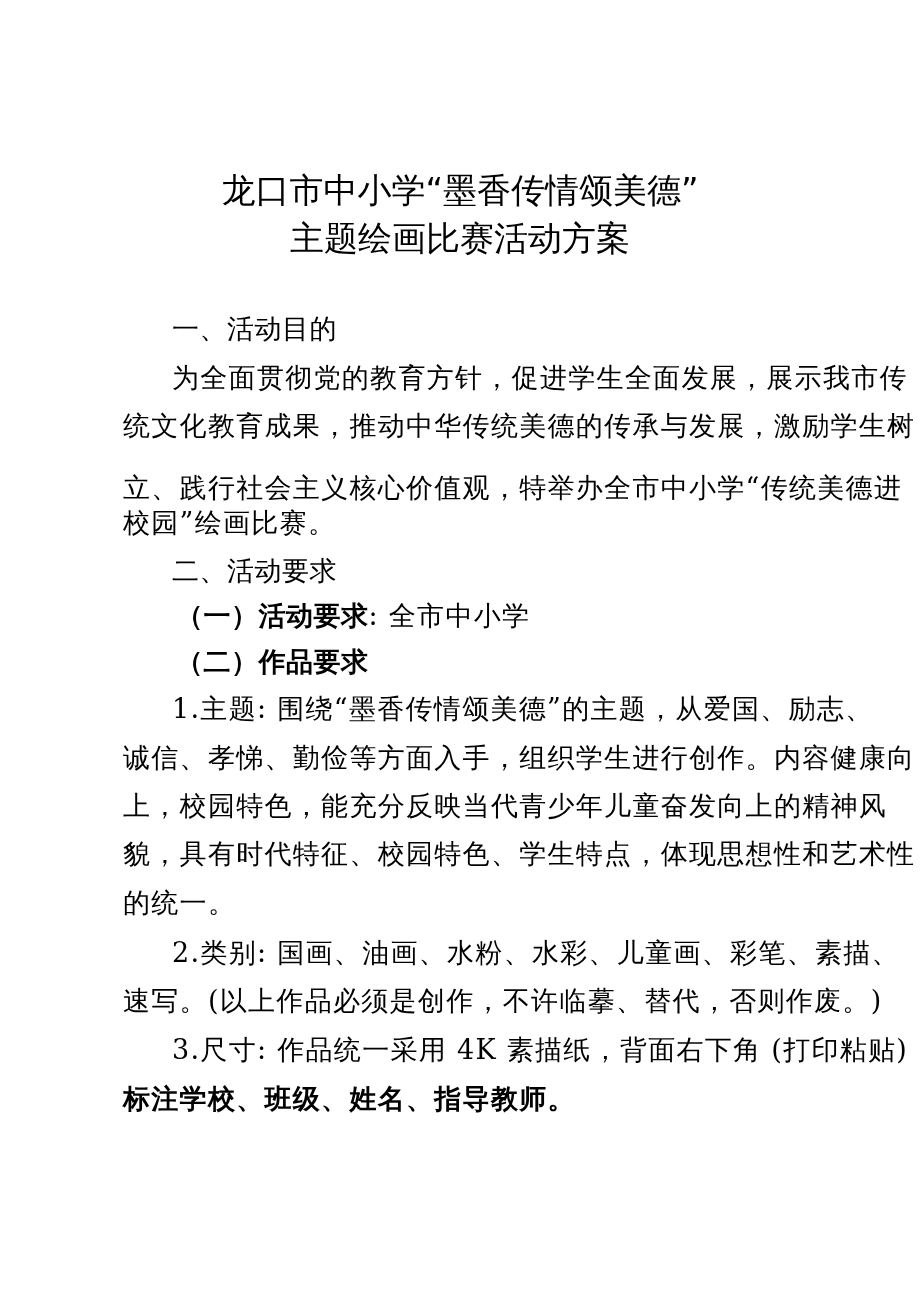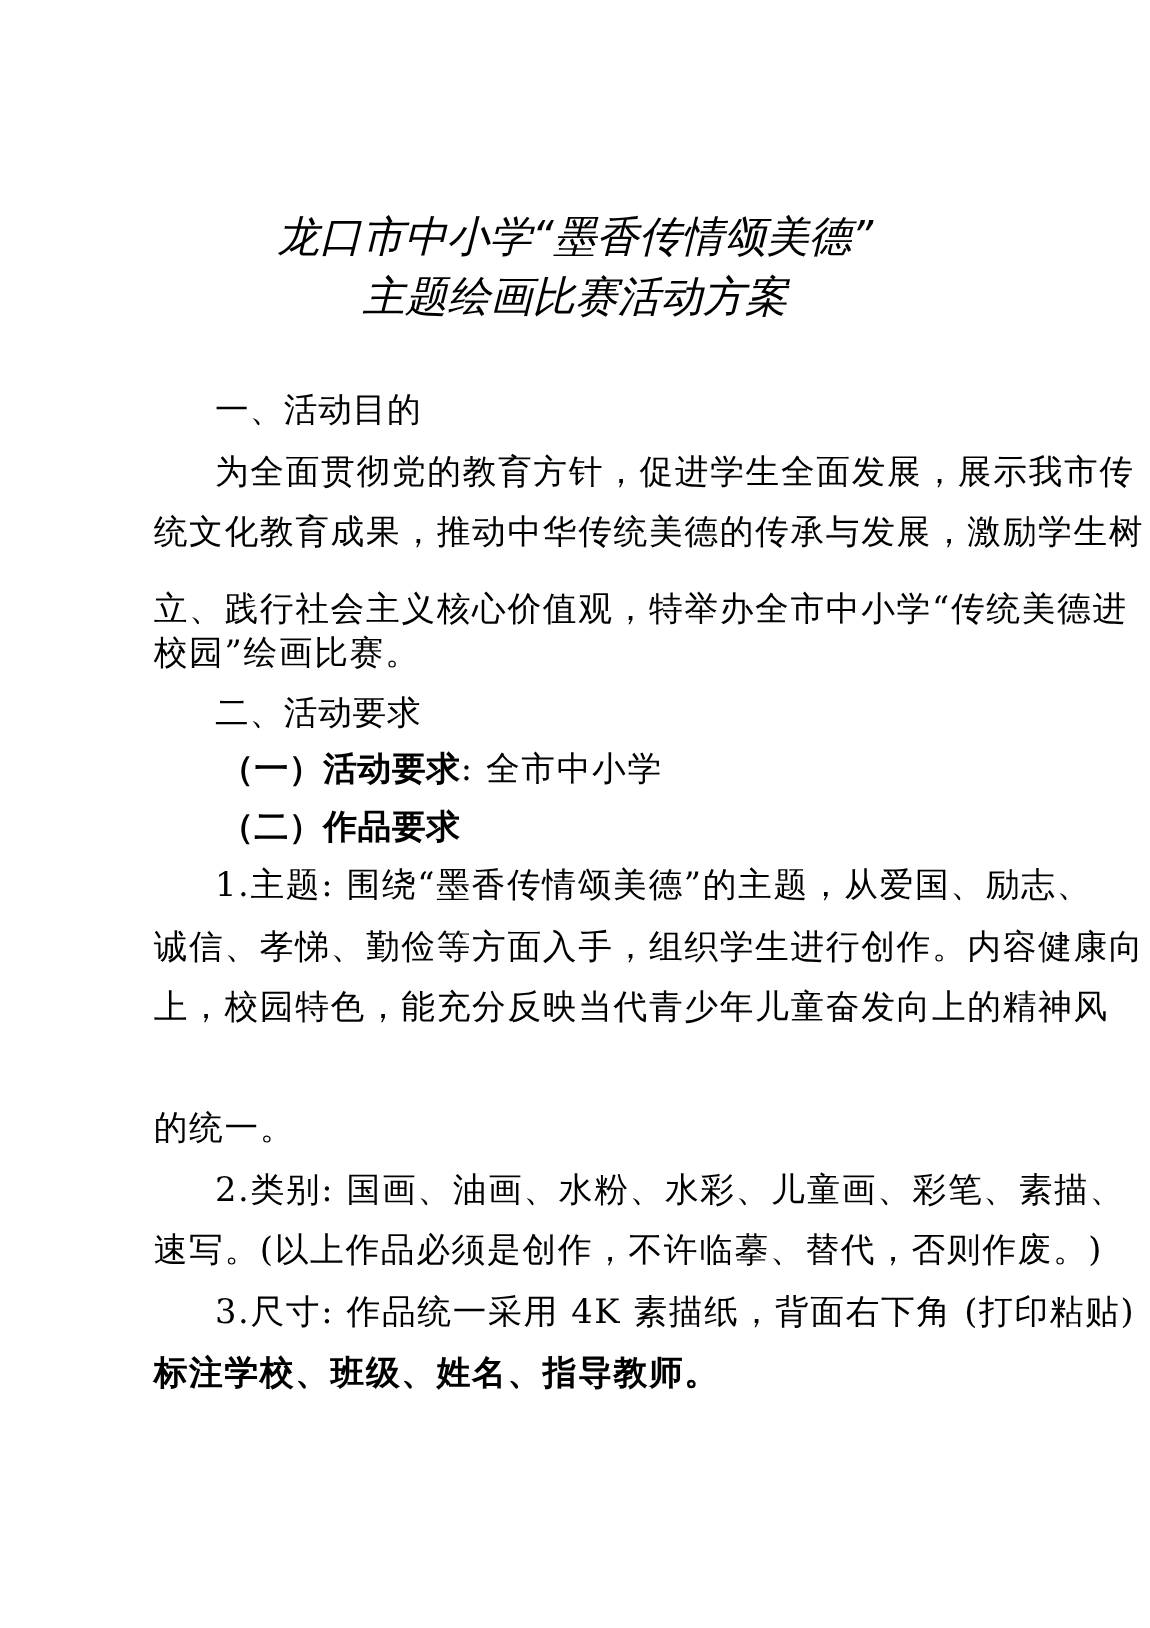--- a/index.html
+++ b/index.html
@@ -23,21 +23,20 @@
     .title-line {
       position: absolute;
       left: 0;
       width: 920px;
       text-align: center;
       font-family: "DejaVu Sans", "Liberation Sans", sans-serif;
       font-size: 34px;
       line-height: 44px;
       letter-spacing: 0px;
       white-space: nowrap;
-      font-style: italic;
     }
     .line {
       position: absolute;
       font-family: "DejaVu Serif", "Liberation Serif", serif;
       font-size: 27px;
       line-height: 34px;
       white-space: nowrap;
       letter-spacing: 1.3px;
     }
     .heading {
@@ -74,20 +73,21 @@
 
   <div class="line" style="left:176px; top:599px;">
     <span class="sub-heading">（一）活动要求</span><span class="normal-after">: </span><span class="normal-after">全市中小学</span>
   </div>
 
   <div class="line sub-heading" style="left:176px; top:645px;">（二）作品要求</div>
 
   <div class="line" style="left:172px; top:692px;">1.主题: 围绕“墨香传情颂美德”的主题，从爱国、励志、</div>
   <div class="line" style="left:123px; top:741px;">诚信、孝悌、勤俭等方面入手，组织学生进行创作。内容健康向</div>
   <div class="line" style="left:123px; top:789px;">上，校园特色，能充分反映当代青少年儿童奋发向上的精神风</div>
+  <div class="line" style="left:123px; top:837px;">貌，具有时代特征、校园特色、学生特点，体现思想性和艺术性</div>
   <div class="line" style="left:123px; top:886px;">的统一。</div>
 
   <div class="line" style="left:172px; top:936px;">2.类别: 国画、油画、水粉、水彩、儿童画、彩笔、素描、</div>
   <div class="line" style="left:123px; top:984px;">速写。(以上作品必须是创作，不许临摹、替代，否则作废。)</div>
 
   <div class="line" style="left:172px; top:1033px;">3.尺寸: 作品统一采用 4K 素描纸，背面右下角 (打印粘贴)</div>
   <div class="line" style="left:123px; top:1082px;font-weight:bold;">标注学校、班级、姓名、指导教师。</div>
 
 </div>
 

